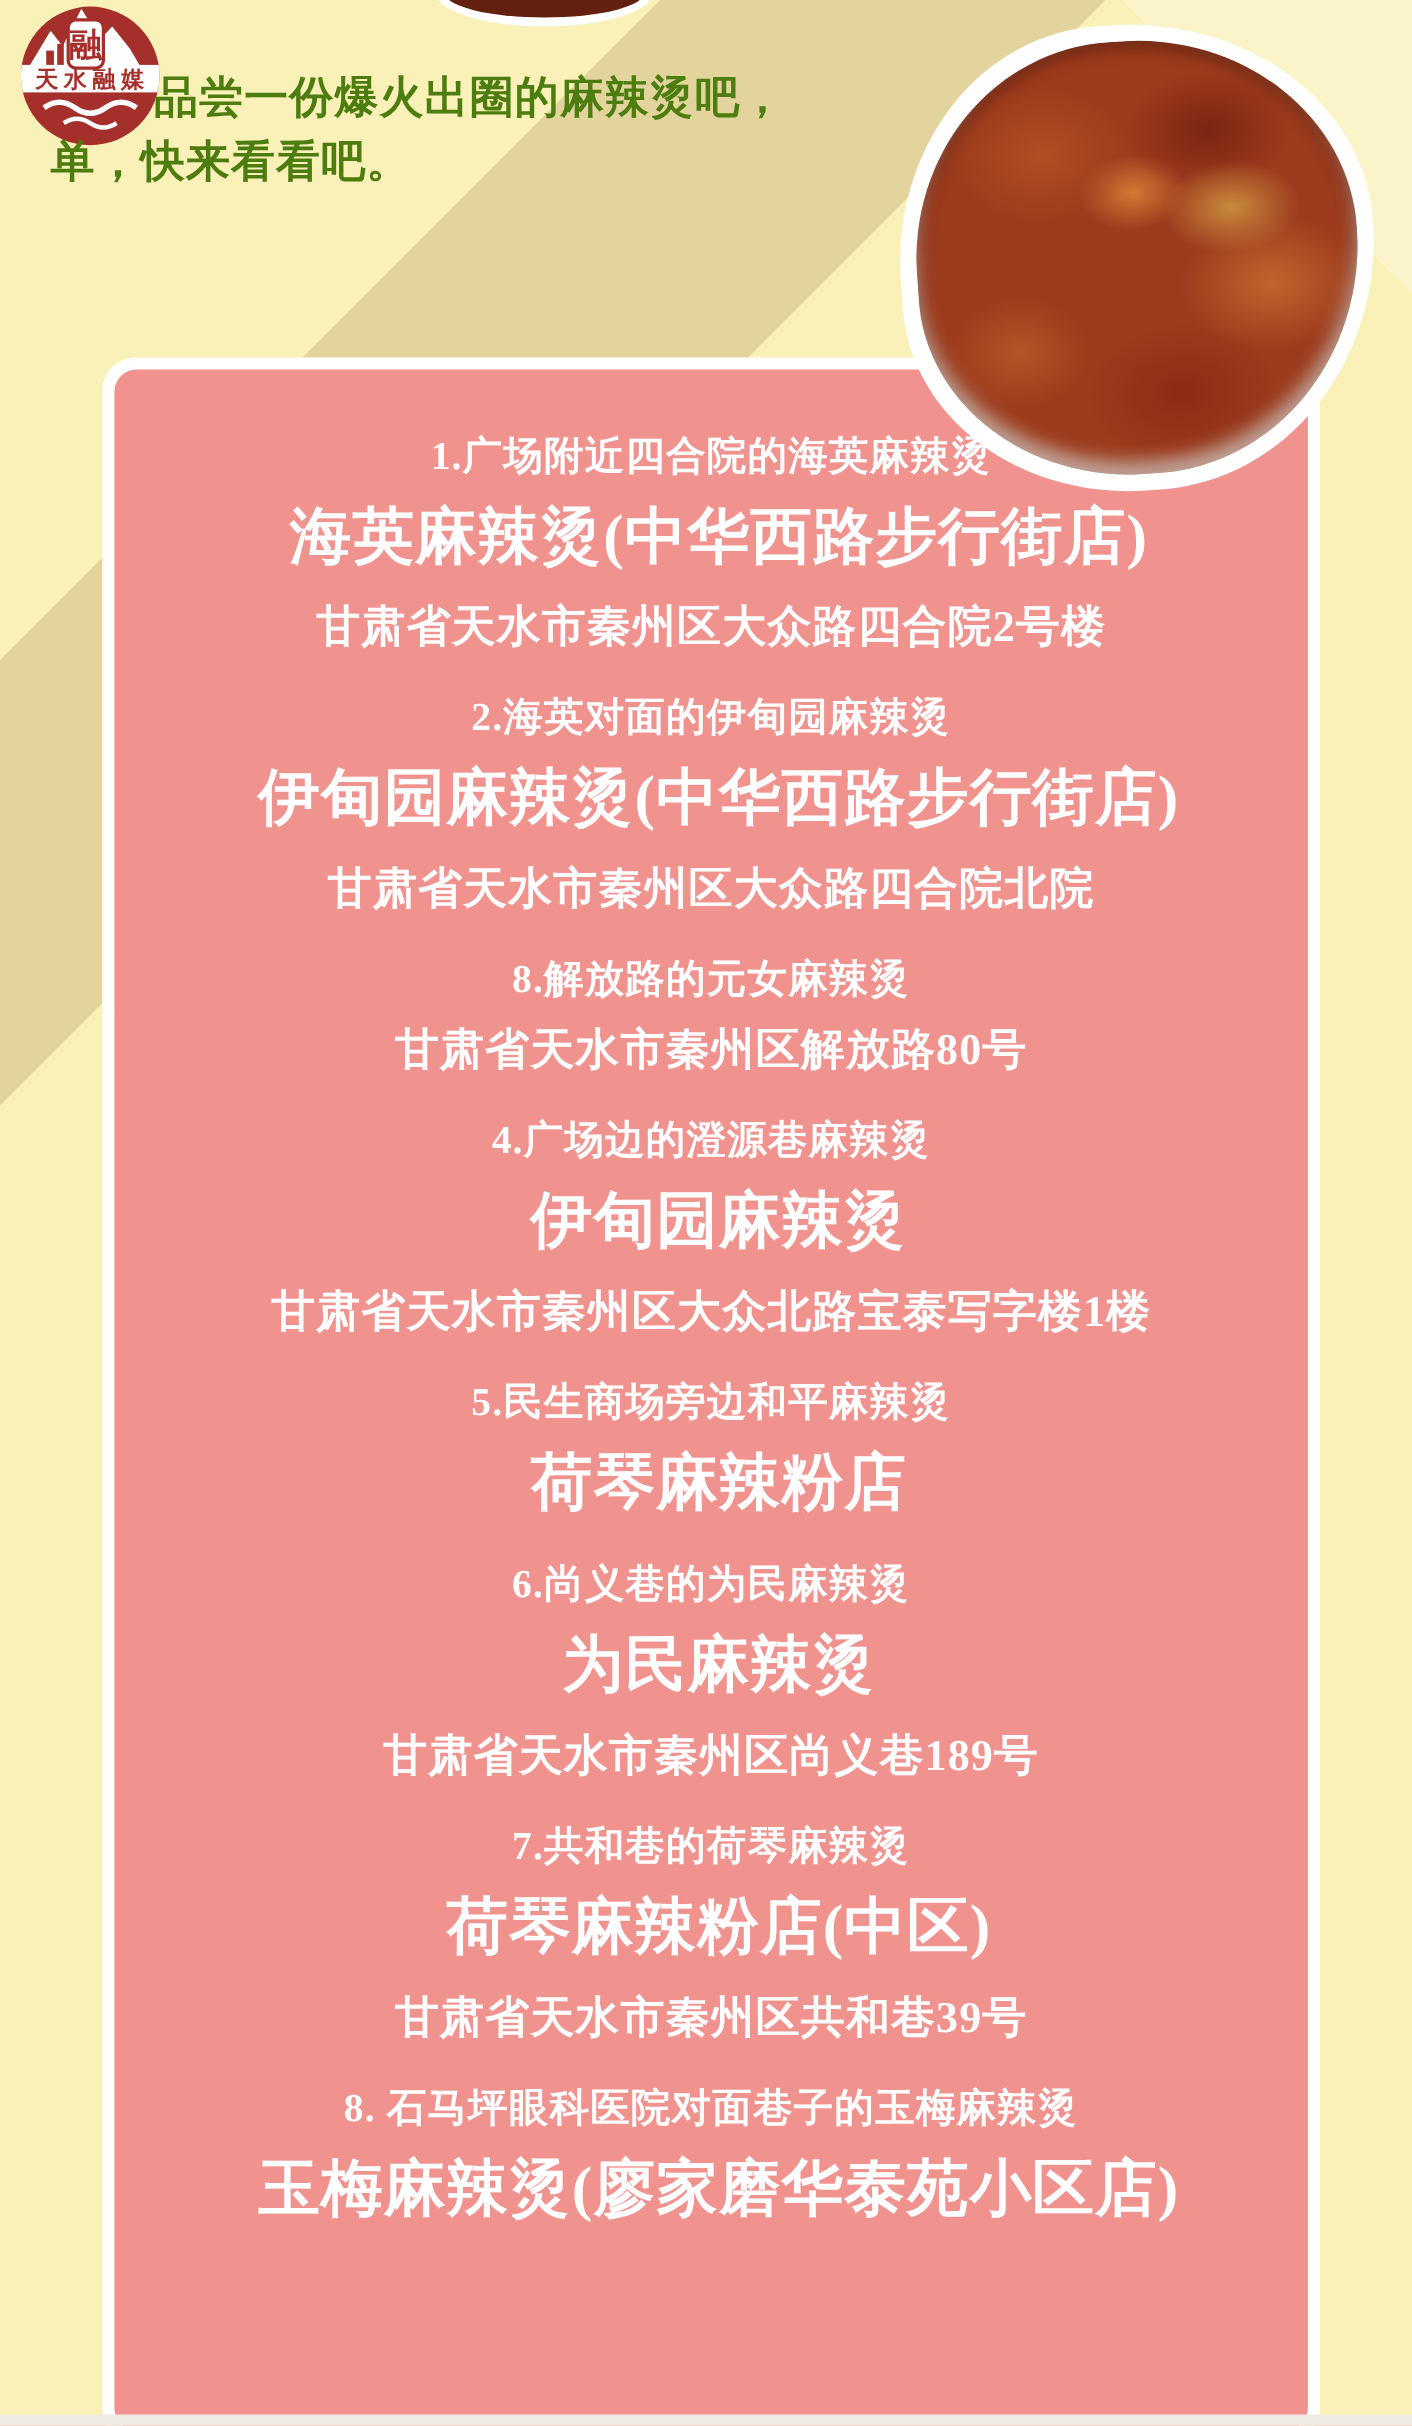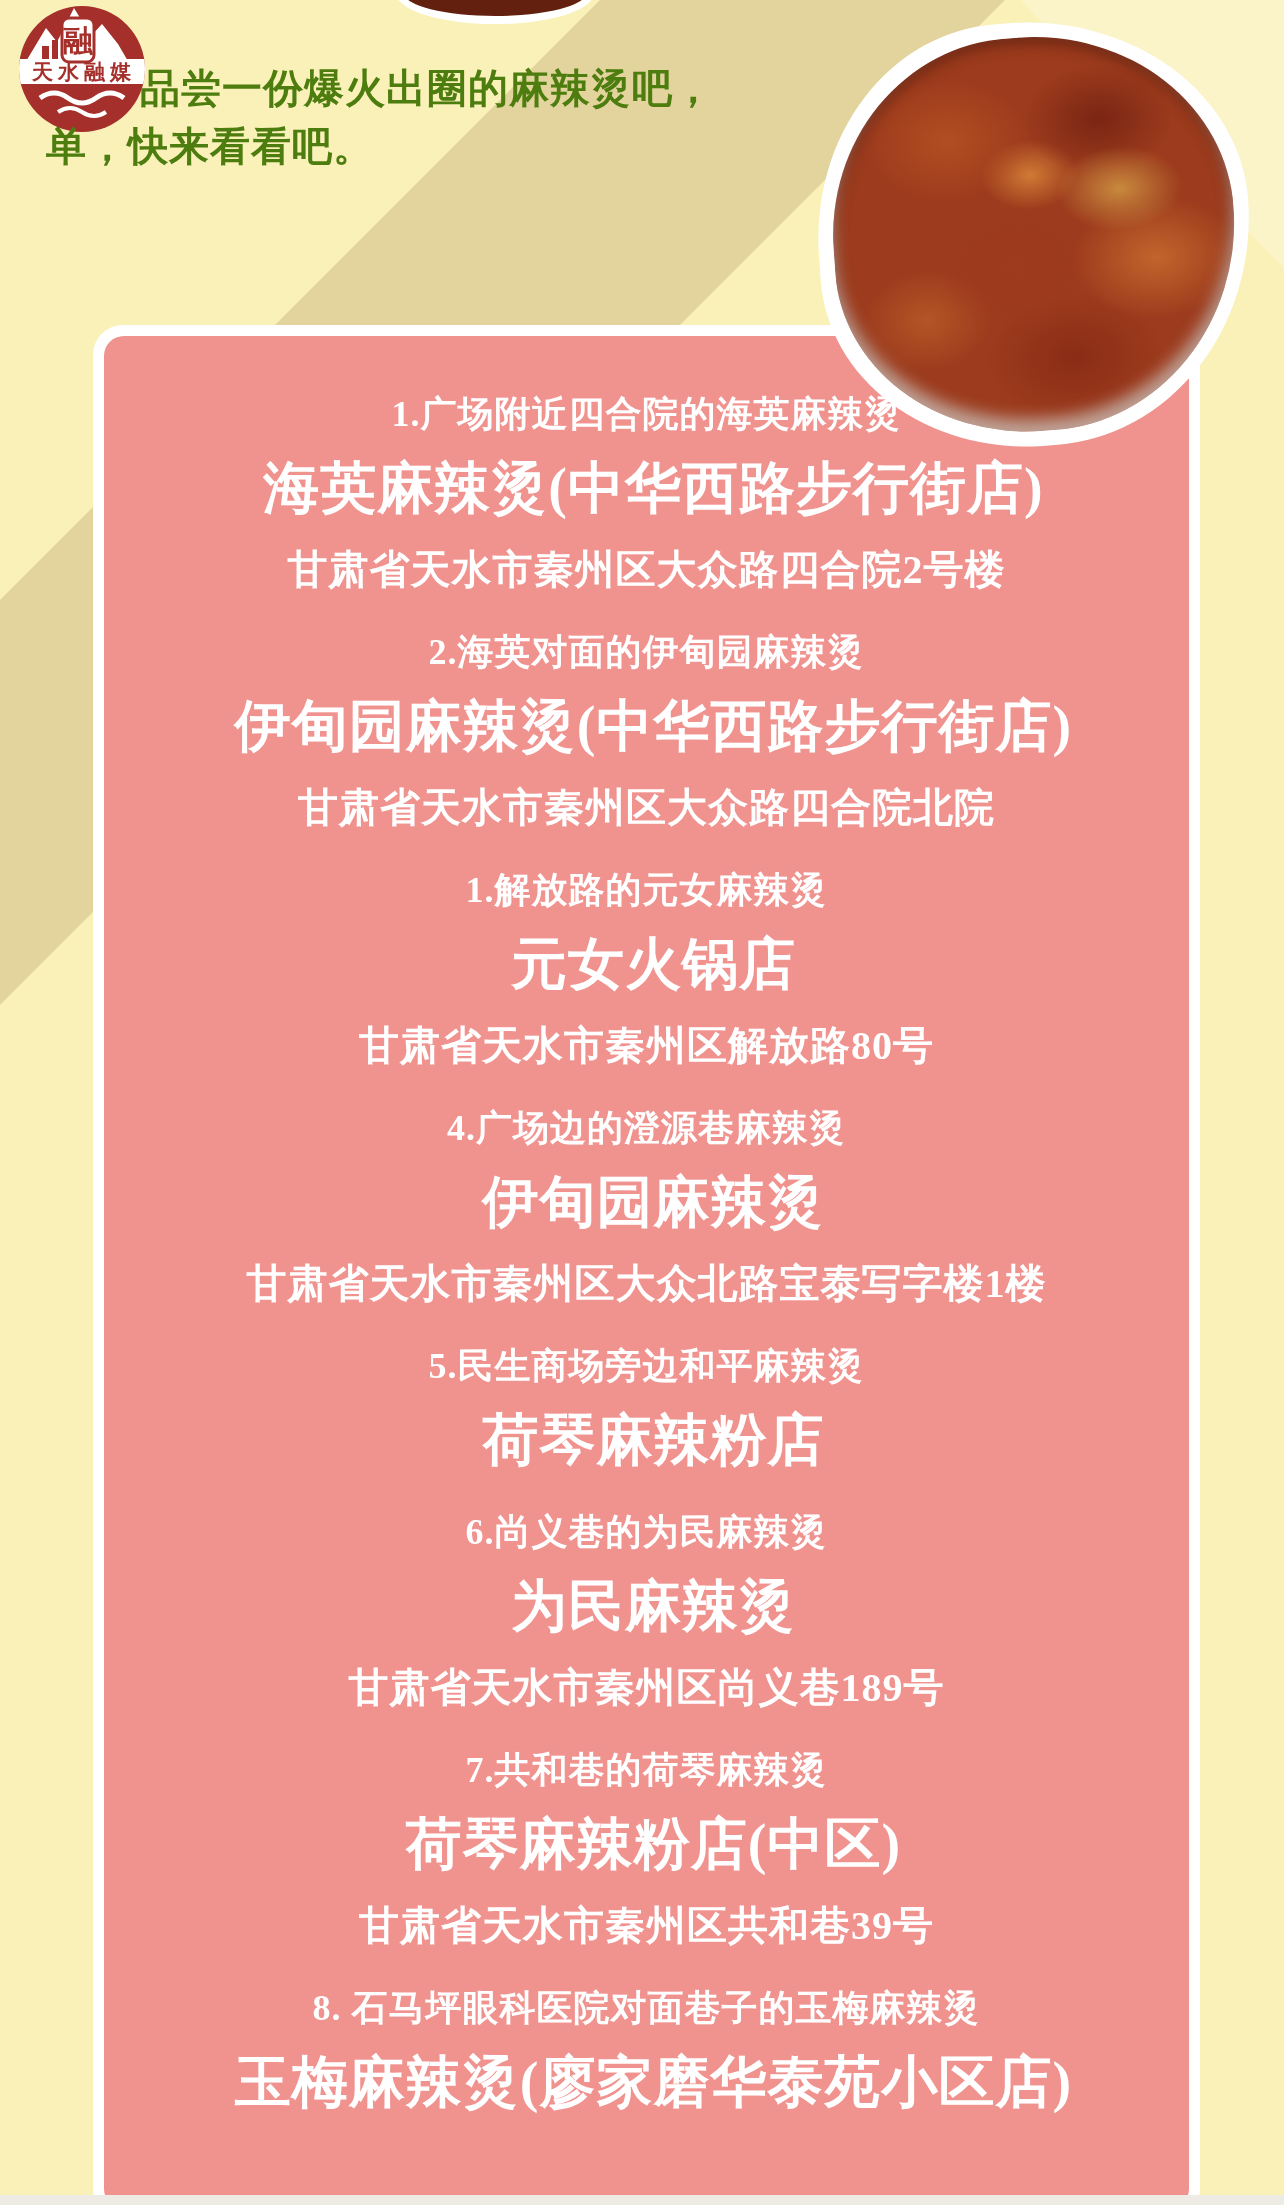--- a/index.html
+++ b/index.html
@@ -68,22 +68,21 @@
         <div class="tag">1.广场附近四合院的海英麻辣烫</div>
         <div class="name">海英麻辣烫(中华西路步行街店)</div>
         <div class="addr">甘肃省天水市秦州区大众路四合院2号楼</div>
       </div>
     <div class="entry">
         <div class="tag">2.海英对面的伊甸园麻辣烫</div>
         <div class="name">伊甸园麻辣烫(中华西路步行街店)</div>
         <div class="addr">甘肃省天水市秦州区大众路四合院北院</div>
       </div>
         <div class="entry">
-        <div class="tag">1.解放路的元女麻辣烫</div>
-        <div class="name">元女火锅店</div>
+        <div class="tag">8.解放路的元女麻辣烫</div>
         <div class="addr">甘肃省天水市秦州区解放路80号</div>
       </div>
         <div class="entry">
         <div class="tag">4.广场边的澄源巷麻辣烫</div>
         <div class="name">伊甸园麻辣烫</div>
         <div class="addr">甘肃省天水市秦州区大众北路宝泰写字楼1楼</div>
       </div>
         <div class="entry">
         <div class="tag">5.民生商场旁边和平麻辣烫</div>
         <div class="name">荷琴麻辣粉店</div>

